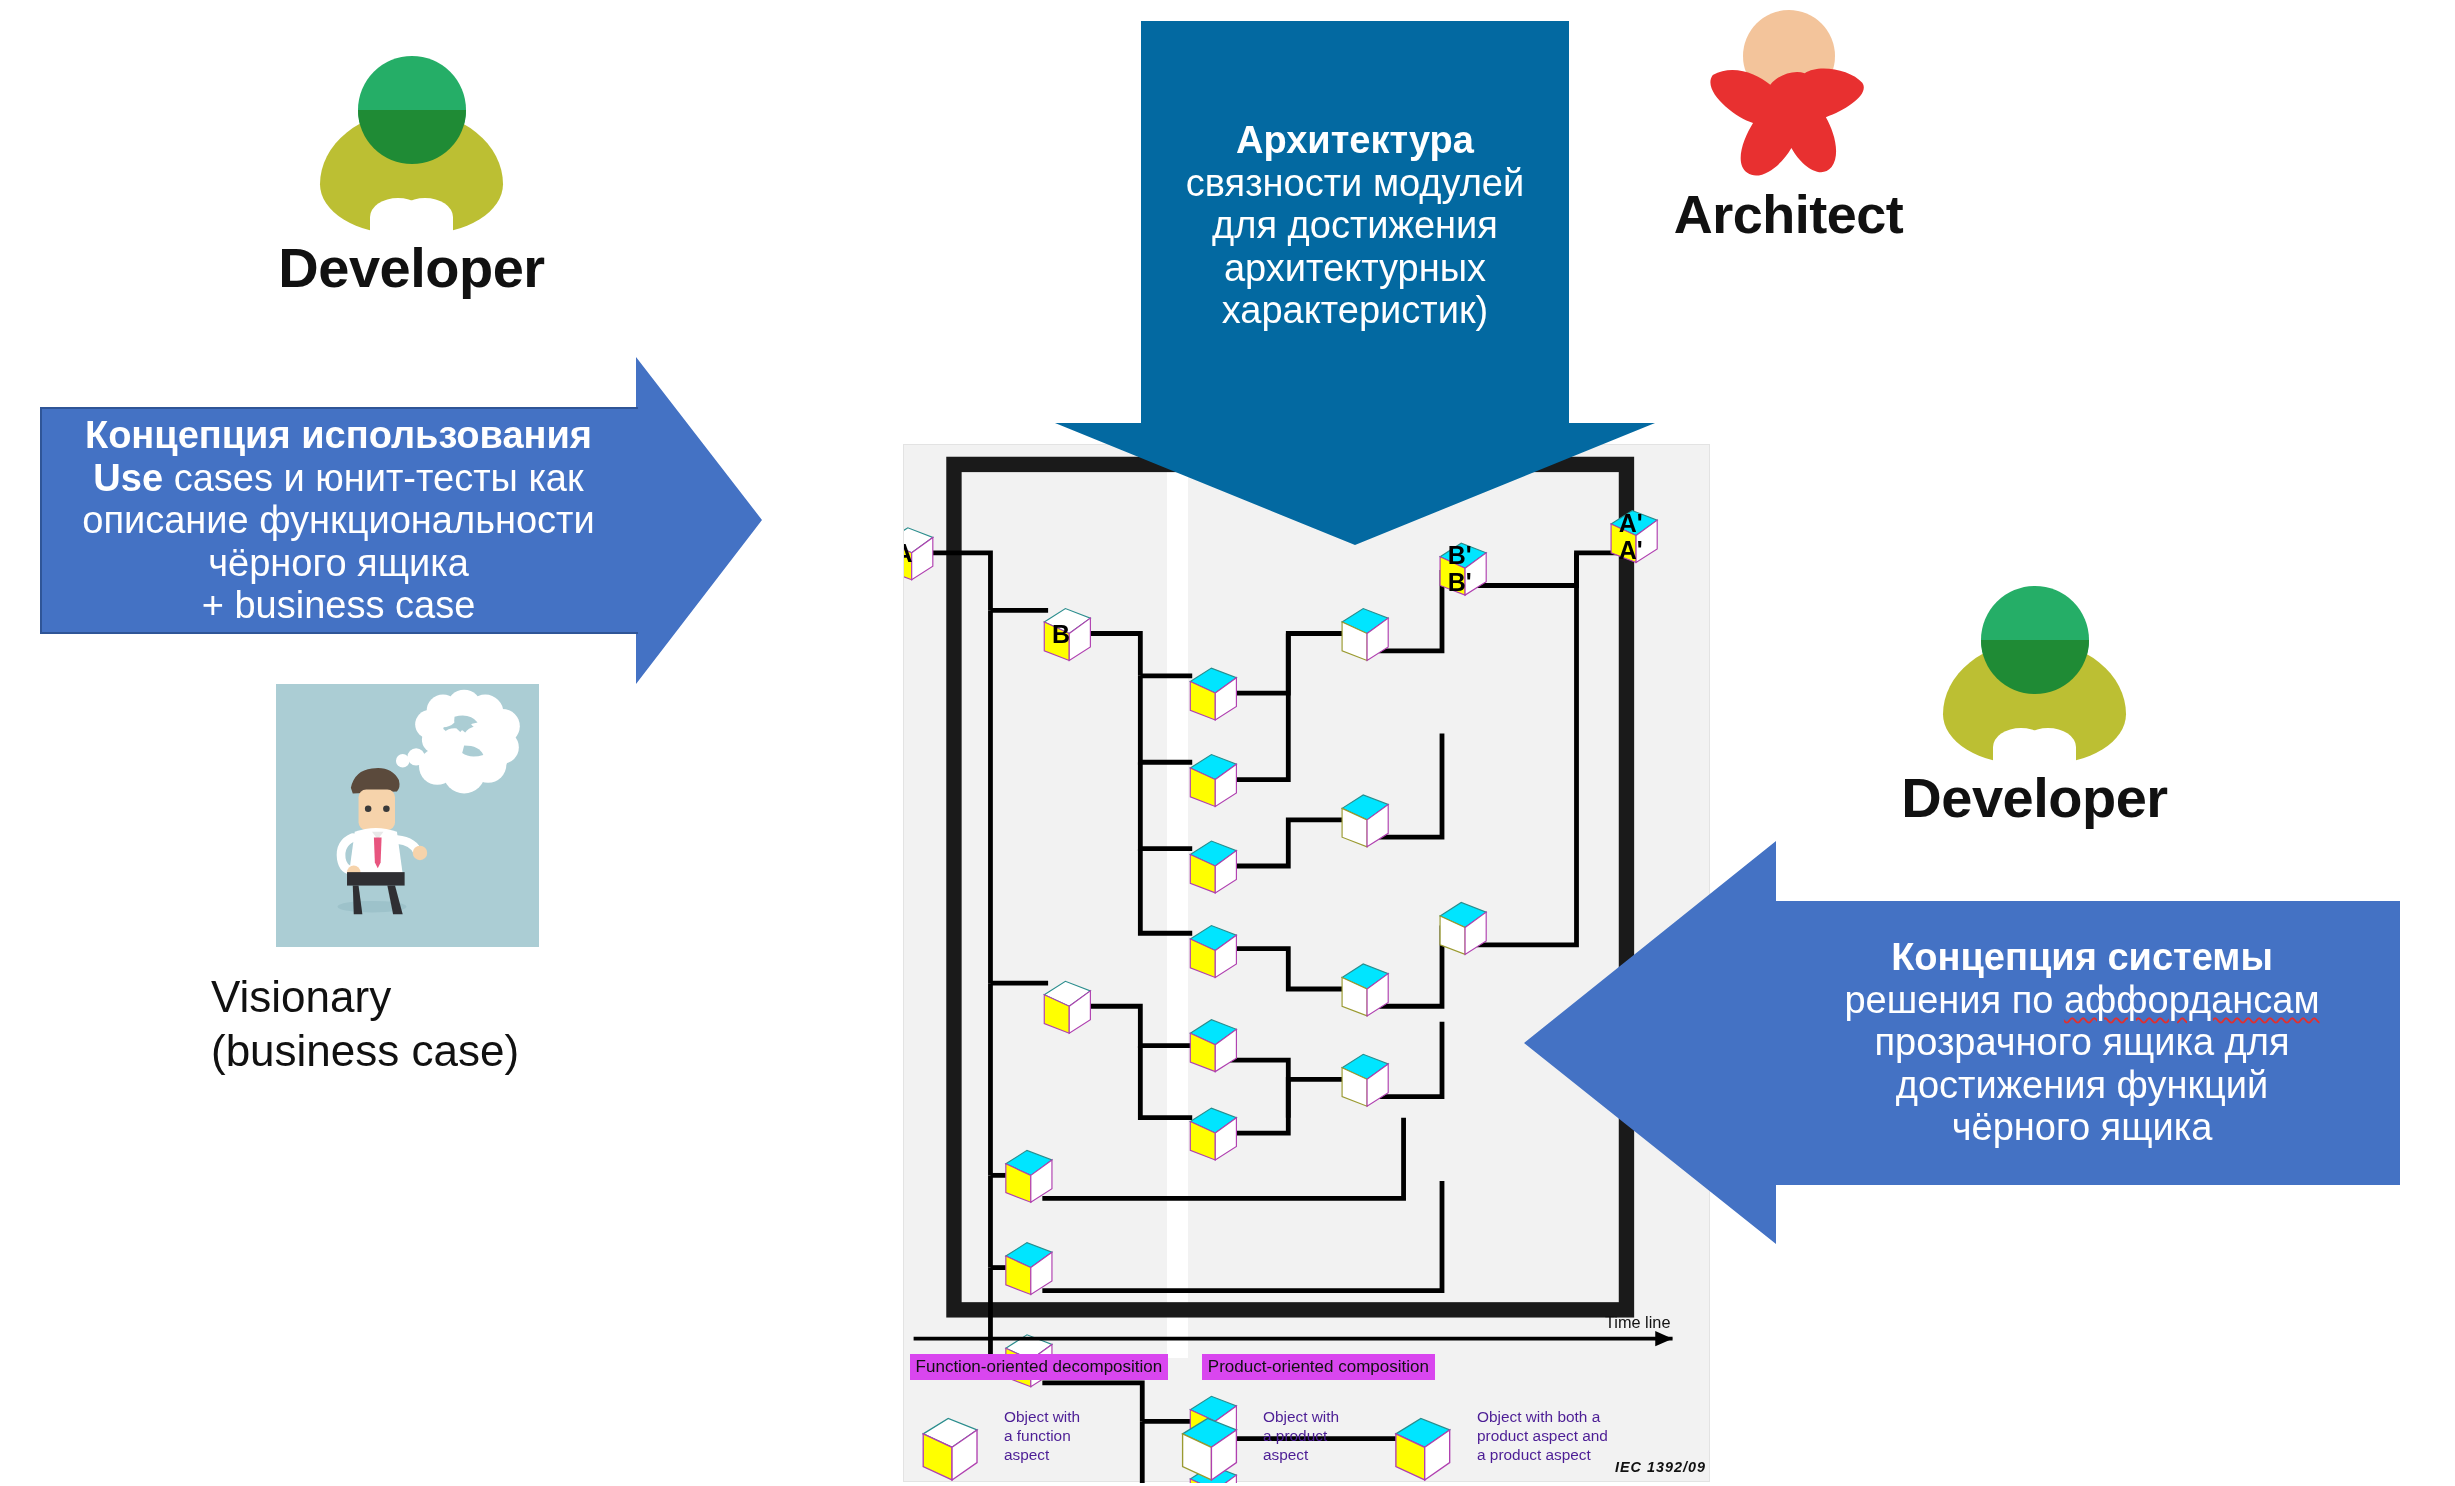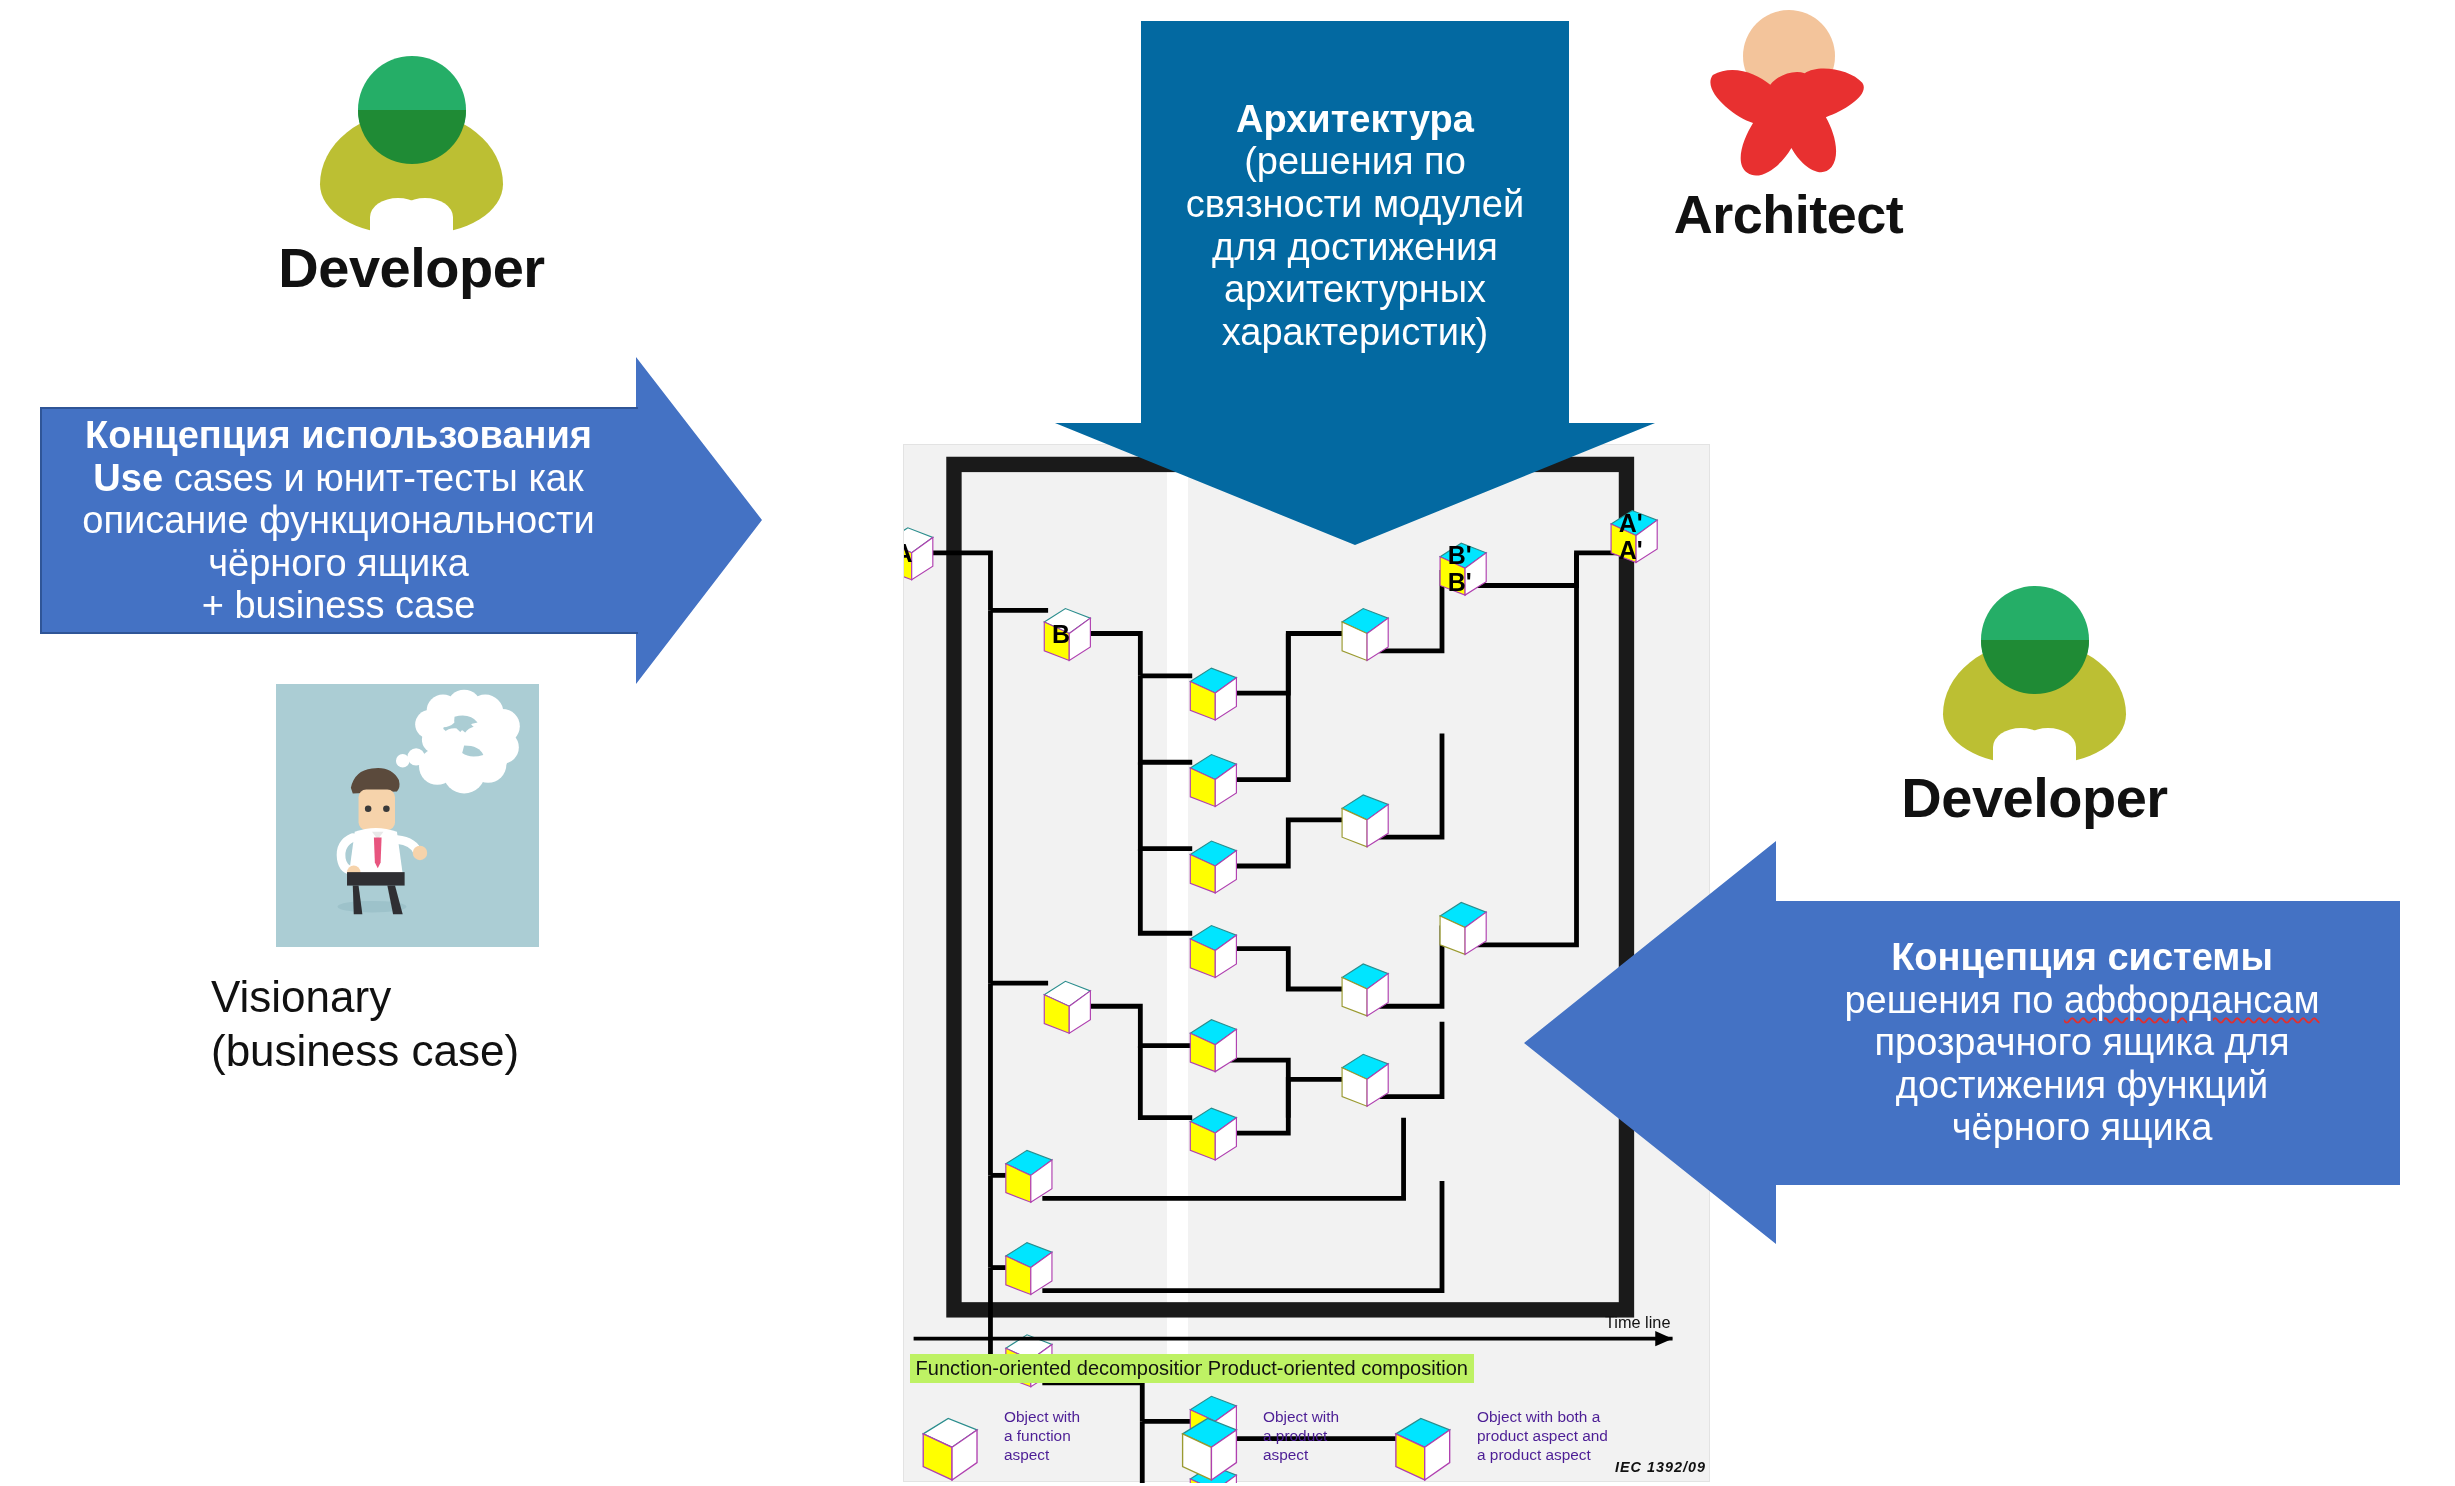--- a/index.html
+++ b/index.html
@@ -127,22 +127,22 @@
     position:absolute; left:903px; top:444px; width:807px; height:1038px;
     background:#f2f2f2;
     border:1px solid #e3e3e3;
     box-sizing:border-box;
   }
   #iec-diagram .white-gutter{
     position:absolute; left:263px; top:0; width:21px; height:913px;
     background:#ffffff;
   }
   .sect-label{
-    position:absolute; font-size:20px; color:#111;
-    background:#bef264; padding:2.9px 5.8px; white-space:nowrap;
+    position:absolute; font-size:17px; color:#111;
+    background:#d946ef; padding:2.9px 5.8px; white-space:nowrap;
   }
   .timeline-label{position:absolute; font-size:16.3px; color:#111;}
   .legend-item{position:absolute; font-size:15.4px; color:#4c1d95; line-height:1.22;}
   .iec-code{position:absolute; font-size:14.4px; font-style:italic; font-weight:700; color:#111; letter-spacing:1px;}
 </style>
 </head>
 <body>
 
 <div class="stage">
 
@@ -447,21 +447,20 @@
       <div class="arrow-line"><b>Use</b><span> cases и юнит-тесты как</span></div>
       <div class="arrow-line">описание функциональности</div>
       <div class="arrow-line">чёрного ящика</div>
       <div class="arrow-line">+ business case</div>
     </div>
   </div>
 
   <div class="arrow" id="arrow-top">
     <div class="arrow-text">
       <div class="arrow-title">Архитектура</div>
-      <div class="arrow-line">(решения по</div>
       <div class="arrow-line">связности модулей</div>
       <div class="arrow-line">для достижения</div>
       <div class="arrow-line">архитектурных</div>
       <div class="arrow-line">характеристик)</div>
     </div>
   </div>
 
   <div class="arrow" id="arrow-right">
     <div class="arrow-text">
       <div class="arrow-title">Концепция системы</div>

